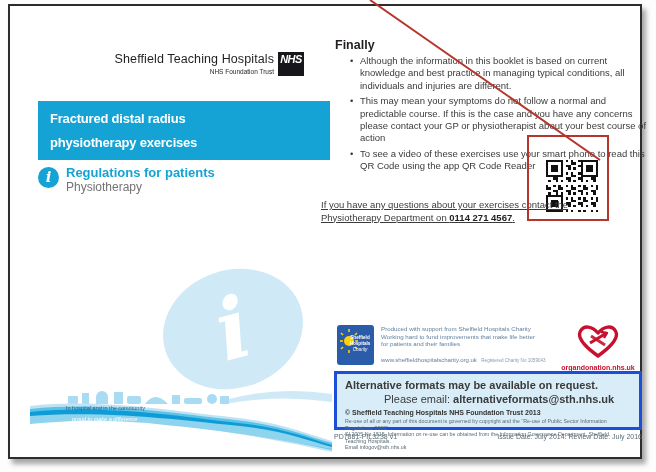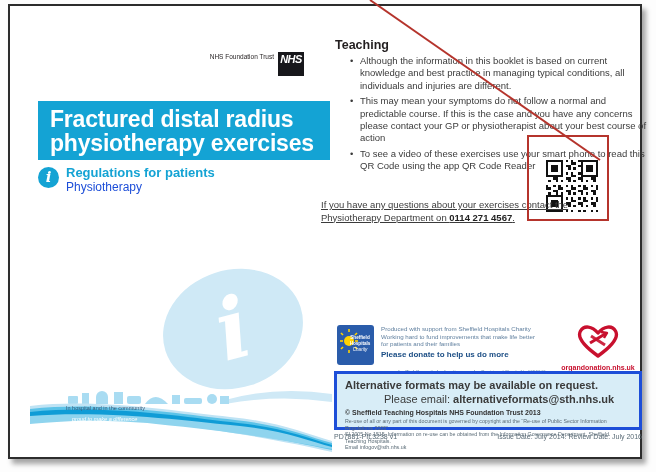--- a/index.html
+++ b/index.html
@@ -16,30 +16,30 @@
   .trust-logo-row { position:absolute; left:88px; top:46px; width:206px; display:flex; align-items:flex-start; }
   .trust-text { width:176px; text-align:right; color:#231f20; }
   .trust-name { font-size:12.5px; letter-spacing:0.1px; line-height:15px; }
   .trust-type { font-size:6.5px; line-height:9px; }
   .nhs-box { margin-left:4px; width:26px; height:24px; background:#17171b; color:#fff;
              font-style:italic; font-weight:bold; font-size:11px; line-height:14px;
              text-align:center; letter-spacing:-0.5px; }
 
   .title-banner { position:absolute; left:28px; top:95px; width:292px; height:59px;
                   background:#14a3d4; color:#ffffff; padding:6px 0 0 12px; }
-  .title-banner div { font-weight:bold; font-size:23px; line-height:24px; letter-spacing:-0.2px; }
+  .title-banner div { font-weight:bold; font-size:13px; line-height:24px; letter-spacing:-0.2px; }
 
   .info-row { position:absolute; left:28px; top:159px; width:290px; }
   .info-icon { position:absolute; left:0; top:2px; width:21px; height:21px; border-radius:50%;
                background:#14a3d4; color:#fff; text-align:center;
                font-family:"DejaVu Serif", serif; font-style:italic; font-weight:bold;
                font-size:15px; line-height:20px; }
   .info-text { margin-left:28px; }
   .info-text .l1 { color:#14a3d4; font-weight:bold; font-size:13px; line-height:15px; }
-  .info-text .l2 { color:#1d4ed8; font-size:12px; line-height:15px; }
+  .info-text .l2 { color:#737373; font-size:12px; line-height:15px; }
 
   .watermark { position:absolute; left:152px; top:264px; width:142px; height:118px;
                background:#cfe9f6; border-radius:50%; transform:rotate(-18deg);
                display:flex; align-items:center; justify-content:center; }
   .watermark span { font-family:"DejaVu Serif", serif; font-style:italic; font-weight:bold;
                     color:#ffffff; font-size:84px; line-height:84px; transform:rotate(3deg); }
 
   .wave-footer { position:absolute; left:20px; top:384px; width:302px; height:64px; }
   .wave-caption1 { position:absolute; left:36px; top:15px; font-size:5.5px; color:#3c5a78; }
   .wave-caption2 { position:absolute; left:42px; top:26px; font-size:5.5px; font-style:italic; color:#ffffff; }
@@ -84,20 +84,21 @@
 </style>
 </head>
 <body>
 
 <div id="stage">
   <div class="page">
     <div class="inner">
 
       <div class="trust-logo-row">
         <div class="trust-text">
+          <div class="trust-name">Sheffield Teaching Hospitals</div>
           <div class="trust-type">NHS Foundation Trust</div>
         </div>
         <div class="nhs-box">NHS</div>
       </div>
 
       <div class="title-banner">
         <div>Fractured distal radius</div>
         <div>physiotherapy exercises</div>
       </div>
 
@@ -134,21 +135,21 @@
 
           <path d="M0,16 C70,8 150,22 200,27 C245,31 275,43 302,51 L302,62 C258,52 195,40 120,32 C60,26 20,22 0,26 Z" fill="#bfe3f4"></path>
           <path d="M0,19 C75,11 155,25 205,30 C248,34 277,46 302,53 L302,60 C256,50 196,39 122,31 C62,25 22,25 0,29 Z" fill="#5cc3e8"></path>
           <path d="M0,22 C80,14 160,28 208,33 C250,37 278,48 302,55 L302,58 C255,48 197,38 124,31 C64,25 24,28 0,32 Z" fill="#0f9cd6"></path>
           <path d="M0,26 C80,20 165,32 210,36 C252,40 280,51 302,57 L302,59 C254,50 198,41 126,34 C66,28 24,32 0,34 Z" fill="#8fd4ee"></path>
         </svg>
         <div class="wave-caption1">In hospital and in the community</div>
         <div class="wave-caption2">proud to make a difference</div>
       </div>
 
-      <div class="finally-h">Teaching</div>
+      <div class="finally-h">Finally</div>
 
       <ul class="bullets">
         <li>Although the information in this booklet is based on current knowledge and best practice in managing typical conditions, all individuals and injuries are different.</li>
         <li>This may mean your symptoms do not follow a normal and predictable course. If this is the case and you have any concerns please contact your GP or physiotherapist about your best course of action</li>
         <li>To see a video of these exercises use your smart phone to read this QR Code using the app QR Code Reader</li>
       </ul>
 
       <div class="qr-wrap"><svg width="52" height="52" viewBox="0 0 21 21" shape-rendering="crispEdges">
             <g fill="#111">
               <rect x="0" y="0" width="1" height="1"></rect>
@@ -369,21 +370,20 @@
             </g>
             <text x="23" y="14" font-size="4.6" fill="#ffffff" font-weight="bold" font-family="Liberation Sans, sans-serif" text-anchor="middle">Sheffield</text>
             <text x="23" y="20" font-size="4.6" fill="#ffffff" font-weight="bold" font-family="Liberation Sans, sans-serif" text-anchor="middle">Hospitals</text>
             <text x="23" y="26" font-size="4.6" fill="#ffffff" font-style="italic" font-family="Liberation Sans, sans-serif" text-anchor="middle">Charity</text>
           </svg>
         </div>
         <div class="charity-txt">
           <div class="s">Produced with support from Sheffield Hospitals Charity</div>
           <div class="s">Working hard to fund improvements that make life better</div>
           <div class="s">for patients and their families</div>
-          <div class="charity-donate">Please donate to help us do more</div>
           <div>
             <span class="charity-url">www.sheffieldhospitalscharity.org.uk</span>
             <span class="charity-reg">Registered Charity No 1059043</span>
           </div>
         </div>
       </div>
 
       <div class="organ">
         <svg width="48" height="36" viewBox="0 0 48 36">
           <path d="M24,33 C10,23 3,14 6.5,8 C10,2 18,3 24,10 C30,3 38,2 41.5,8 C45,14 38,23 24,33 Z" fill="none" stroke="#c8102e" stroke-width="3.4" stroke-linejoin="round"></path>

